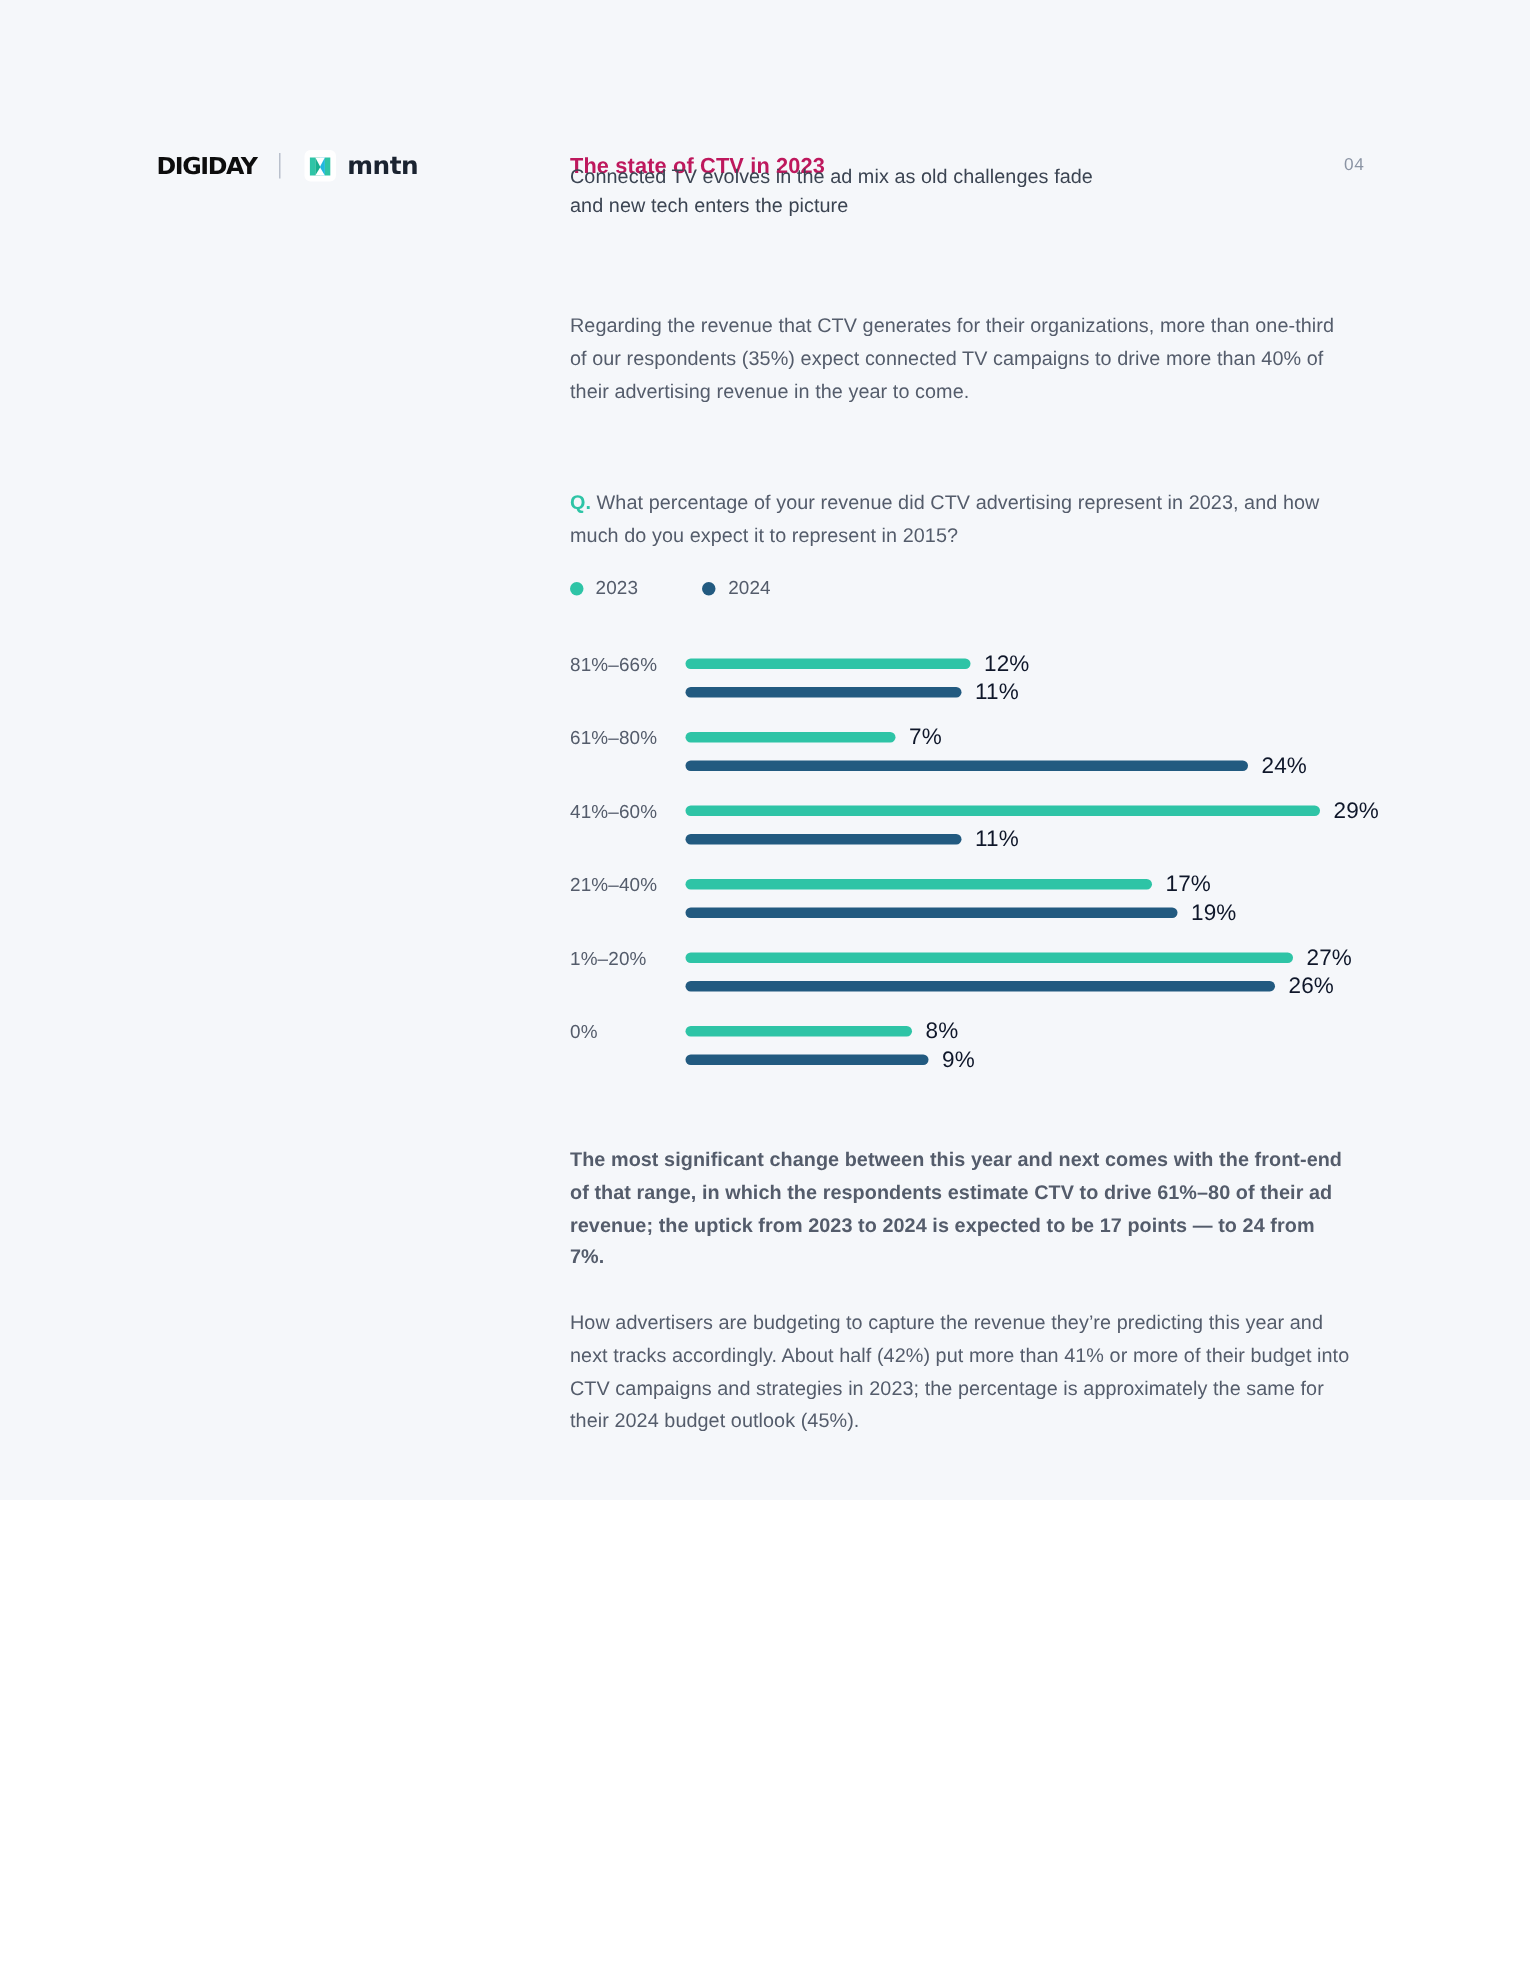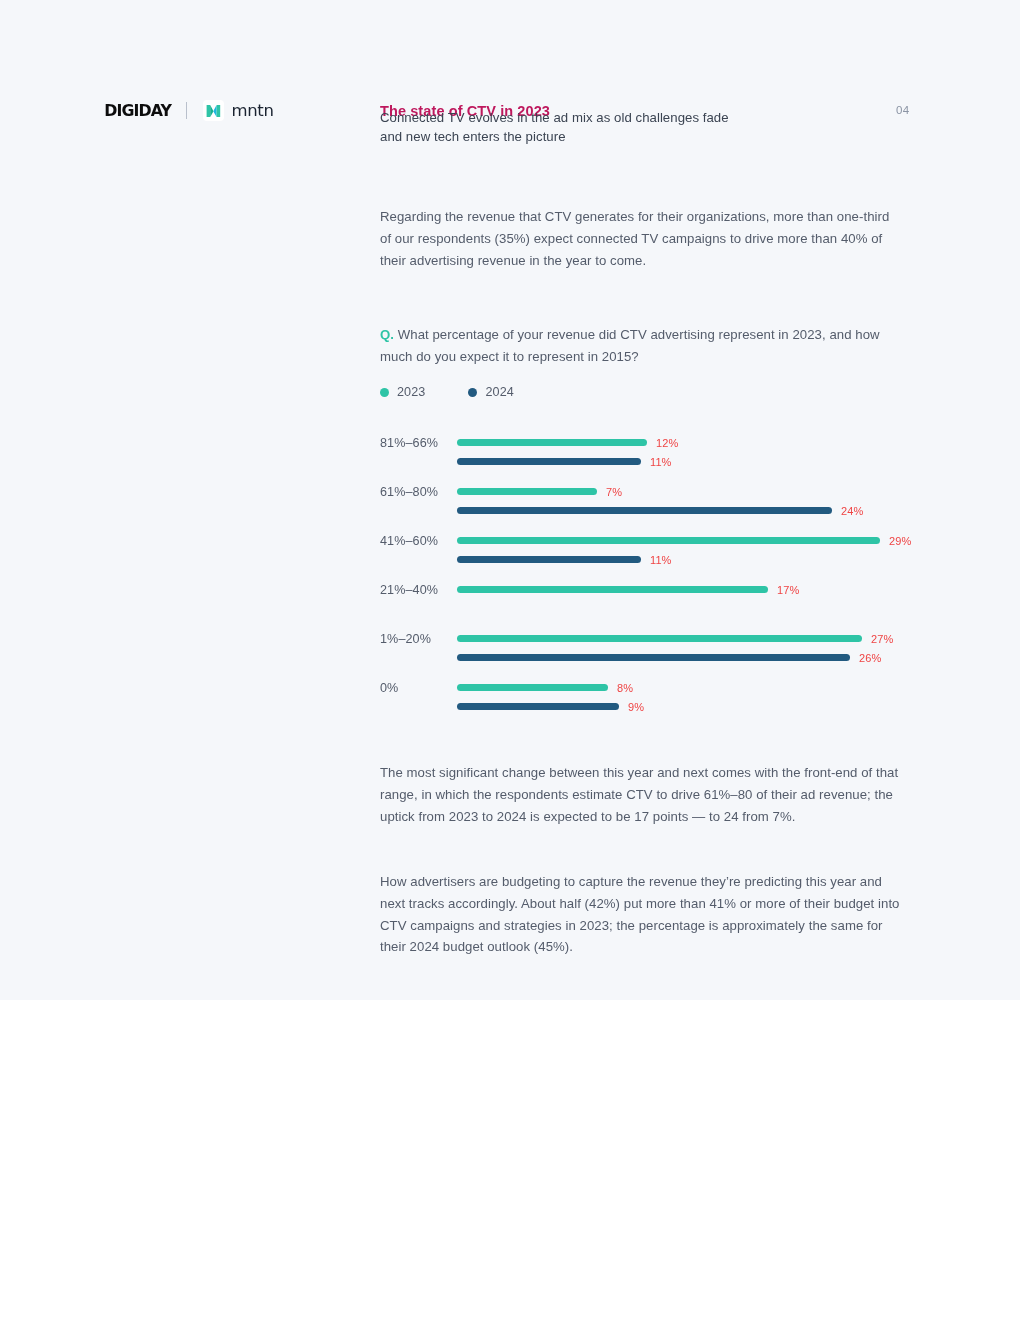--- a/index.html
+++ b/index.html
@@ -51,21 +51,21 @@
     width: 21px;
     height: 21px;
     background: #ffffff;
     border-radius: 4px;
     display: flex;
     align-items: center;
     justify-content: center;
   }
   .mntn-word {
     font-family: "DejaVu Sans", sans-serif;
-    font-weight: 400;
+    font-weight: 700;
     font-size: 16.5px;
     letter-spacing: -0.3px;
     color: #1a2330;
   }
 
   .doc-title {
     position: absolute;
     left: 380px;
     top: 103px;
     font-size: 14.5px;
@@ -188,34 +188,34 @@
     display: flex;
     align-items: center;
   }
   .bar-line.first { top: 3px; }
   .bar-line.second { top: 22px; }
   .bar {
     height: 7px;
     border-radius: 4px;
   }
   .bar-value {
-    font-size: 11px;
-    color: #ef4444;
+    font-size: 15px;
+    color: #0f172a;
     letter-spacing: 0.1px;
     margin-left: 9px;
     white-space: nowrap;
   }
 
   
   .par-block {
     position: absolute;
     left: 380px;
     width: 520px;
   }
-  .par-1 { top: 762px; }
+  .par-1 { top: 762px; font-weight: bold; }
   .par-2 { top: 871px; }
 
   
   .footer-logo {
     position: absolute;
     left: 843px;
     top: 1249px;
     display: flex;
     align-items: center;
     gap: 7px;
@@ -302,20 +302,24 @@
           <div class="bar" style="width: 184px; background: rgb(34, 90, 128);"></div>
           <span class="bar-value">11%</span>
         </div>
       </div>
       <div class="chart-row">
         <div class="cat-label">21%–40%</div>
         <div class="bar-line first">
           <div class="bar" style="width: 311px; background: rgb(46, 196, 166);"></div>
           <span class="bar-value">17%</span>
         </div>
+        <div class="bar-line second">
+          <div class="bar" style="width: 328px; background: rgb(34, 90, 128);"></div>
+          <span class="bar-value">19%</span>
+        </div>
       </div>
       <div class="chart-row">
         <div class="cat-label">1%–20%</div>
         <div class="bar-line first">
           <div class="bar" style="width: 405px; background: rgb(46, 196, 166);"></div>
           <span class="bar-value">27%</span>
         </div>
         <div class="bar-line second">
           <div class="bar" style="width: 393px; background: rgb(34, 90, 128);"></div>
           <span class="bar-value">26%</span>

